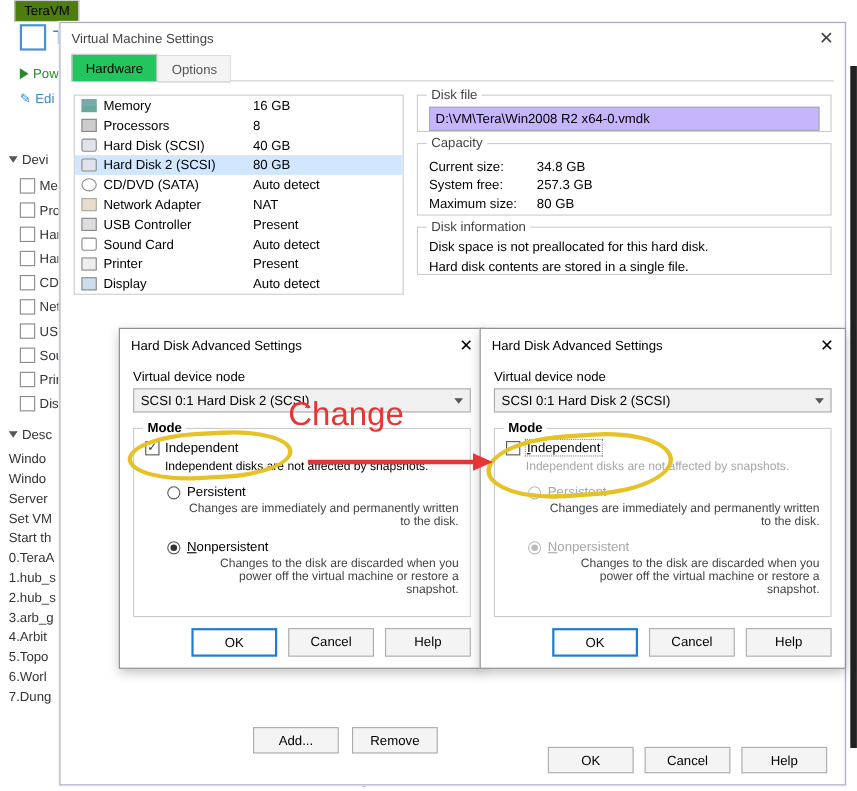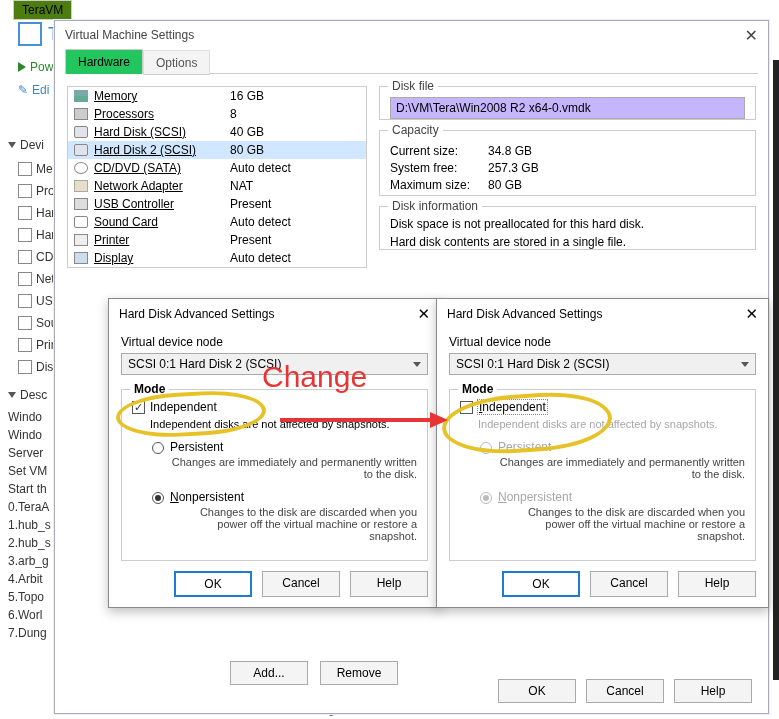--- a/index.html
+++ b/index.html
@@ -32,21 +32,21 @@
 .tabs { display:flex; gap:0; border-bottom:1px solid #ccc; margin:0 10px;}
 .tab { padding:5px 12px 4px; border:1px solid #ccc; border-bottom:none; background:#22c55e; margin-bottom:-1px; cursor:pointer; }
 .tab.inactive { background:#f4f4f4; color:#555; border-color:#ddd; border-bottom:1px solid #ccc; position:relative; top:1px;}
 .content { display:flex; gap:12px; padding:12px; }
 .devpanel { width:300px; border:1px solid #ccc; }
 .devhdr { display:flex; padding:4px 6px; border-bottom:0; color:#444; font-size:12px;}
 .devhdr span:first-child { width:150px;}
 .devrow { display:flex; padding:2px 6px; align-items:center; gap:6px;}
 .devrow.sel { background:#d0e7ff; }
 .devrow .ic { width:14px; height:12px; display:inline-block;}
-.devrow .name { width:130px;text-decoration:underline;}
+.devrow .name { width:130px;}
 .ic-mem { background:linear-gradient(#7aa 0 50%,#6a9 50% 100%);}
 .ic-cpu { background:#ccc;border:1px solid #888;}
 .ic-hd { background:#e0e4ea;border:1px solid #888;border-radius:2px;}
 .ic-cd { border:1px solid #888;border-radius:50%;width:12px;height:12px;}
 .ic-net { background:#e8dccc;border:1px solid #aa9;}
 .ic-usb { background:#ddd;border:1px solid #888;}
 .ic-snd { border:1px solid #888;border-radius:2px;}
 .ic-prn { background:#eee;border:1px solid #888;}
 .ic-dsp { width:14px;height:10px;border:1px solid #888;background:#cde;}
 .rightpanel { flex:1; }

